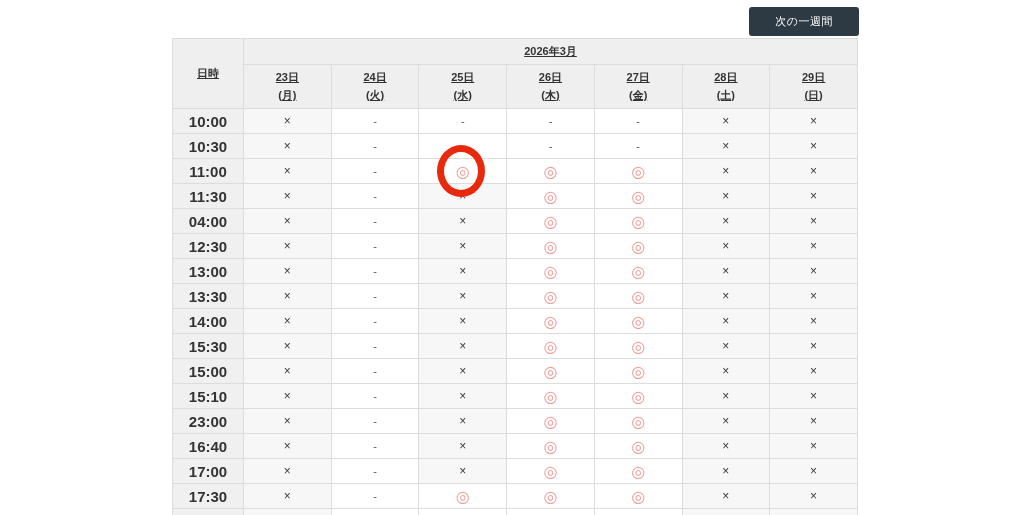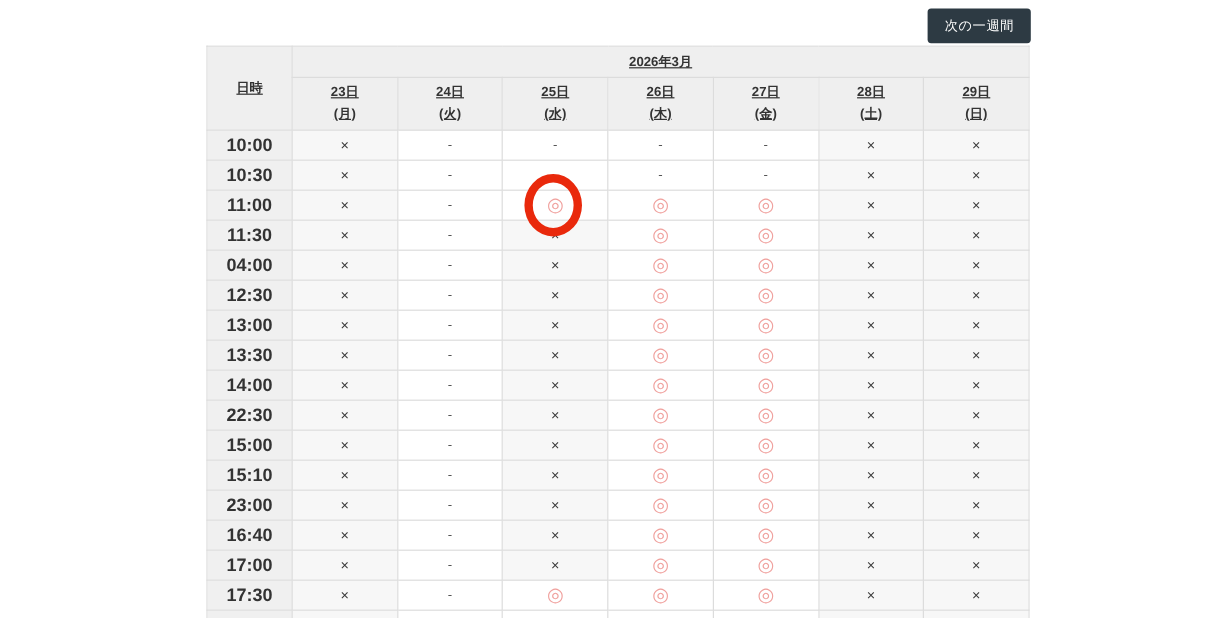--- a/index.html
+++ b/index.html
@@ -13,21 +13,21 @@
   .next-week-btn {
     position: absolute;
     top: 7px;
     right: 165px;
     background: #2d3a43;
     color: #ffffff;
     border: none;
     border-radius: 3px;
     font-size: 11px;
     font-family: Liberation Sans, sans-serif;
-    padding: 7px 14px;
+    padding: 7px 26px;
     cursor: pointer;
     letter-spacing: 0.5px;
   }
   .schedule-wrap {
     position: absolute;
     left: 172px;
     top: 38px;
     width: 686px;
   }
   table.schedule {
@@ -221,21 +221,21 @@
           <td class="time-cell">14:00</td>
           <td class="slot state-x">×</td>
           <td class="slot state-dash">-</td>
           <td class="slot state-x">×</td>
           <td class="slot state-circle">◎</td>
           <td class="slot state-circle">◎</td>
           <td class="slot state-x">×</td>
           <td class="slot state-x">×</td>
         </tr>
         <tr>
-          <td class="time-cell">22:30</td>
+          <td class="time-cell">15:30</td>
           <td class="slot state-x">×</td>
           <td class="slot state-dash">-</td>
           <td class="slot state-x">×</td>
           <td class="slot state-circle">◎</td>
           <td class="slot state-circle">◎</td>
           <td class="slot state-x">×</td>
           <td class="slot state-x">×</td>
         </tr>
         <tr>
           <td class="time-cell">15:00</td>

